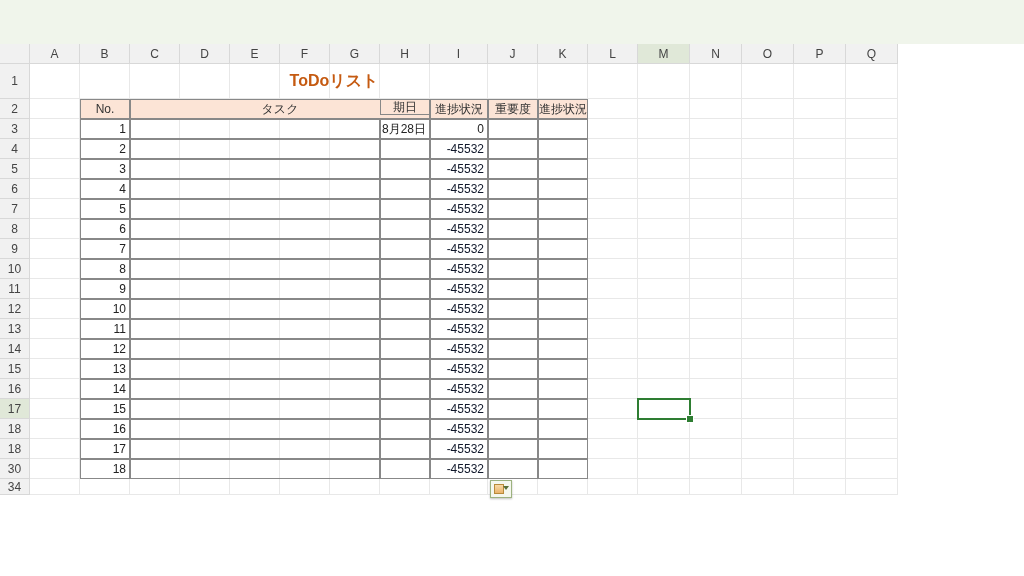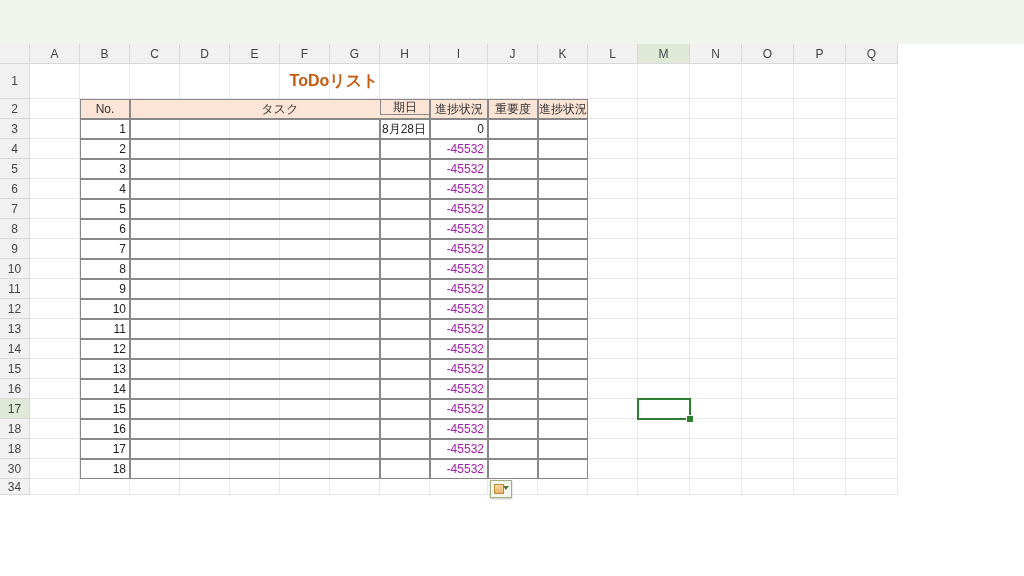--- a/index.html
+++ b/index.html
@@ -9,21 +9,21 @@
   .colhead{position:absolute;top:0;height:20px;box-sizing:border-box;border-right:1px solid #d8d8d8;border-bottom:1px solid #d8d8d8;background:#f1f1f1;text-align:center;line-height:20px;color:#444}
   .colhead.sel{background:#e0e8d8}
   .rowhead{position:absolute;left:0;width:30px;box-sizing:border-box;border-right:1px solid #d8d8d8;border-bottom:1px solid #d8d8d8;background:#f1f1f1;text-align:center;color:#444;display:flex;align-items:center;justify-content:center}
   .rowhead.sel{background:#e0e8d8}
   .grid{position:absolute;left:30px;top:20px}
   .cell{position:absolute;border-right:1px solid #e8e8e8;border-bottom:1px solid #e8e8e8;padding:0 3px;display:flex;align-items:center;box-sizing:border-box;white-space:nowrap;overflow:hidden}
   .title{position:absolute;color:#c55a11;font-weight:700;font-size:16px}
   .hdr{background:#fce4d6;border:1px solid #888!important;justify-content:center;color:#333}
   .bcell{border:1px solid #888!important}
   .r{justify-content:flex-end}
-  .neg{color:#a21caf}
+  .neg{color:#0f172a}
   .selcell{position:absolute;border:2px solid #2e7d32;box-sizing:border-box;background:#fff}
   .selhandle{position:absolute;width:6px;height:6px;background:#2e7d32;border:1px solid #fff;box-sizing:content-box}
   .pastetag{position:absolute;width:20px;height:16px;border:1px solid #9db27f;background:#f4f7ee;box-shadow:0 1px 2px rgba(0,0,0,.25)}
   .pastetag::after{content:"";position:absolute;right:2px;top:5px;border-left:3px solid transparent;border-right:3px solid transparent;border-top:4px solid #597038}
   .pastetag::before{content:"";position:absolute;left:3px;top:3px;width:8px;height:8px;background:linear-gradient(#f9d9a5,#e9b36b);border:1px solid #b88a3a}
 </style>
 </head>
 <body>
 
 <div class="greenbar"></div>

